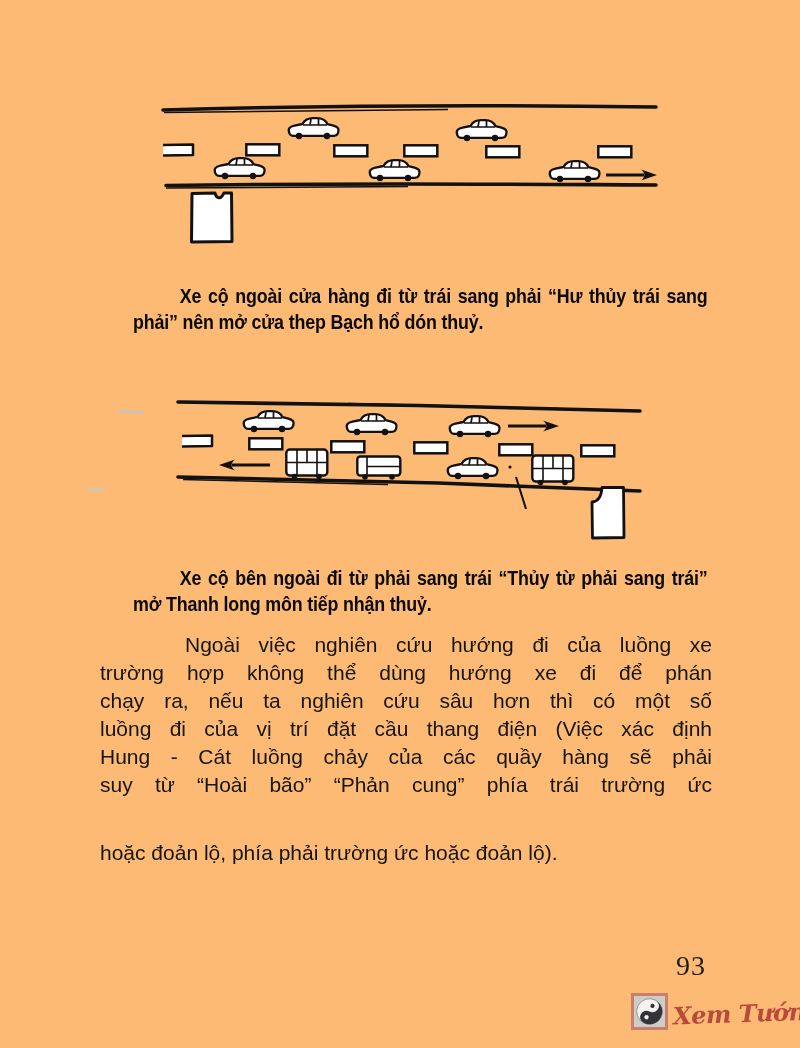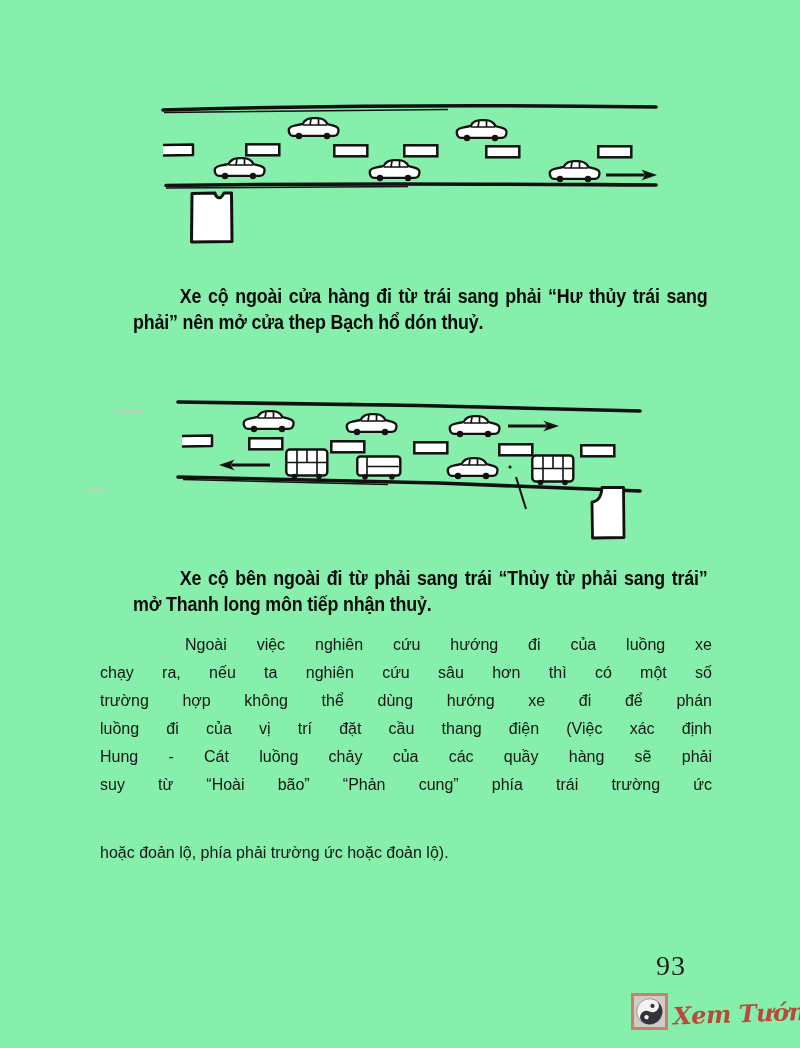--- a/index.html
+++ b/index.html
@@ -1,48 +1,48 @@
 <!DOCTYPE html>
 <html><head>
 <meta charset="utf-8">
 <style>
   html,body { margin:0; padding:0; background:#ffffff; }
   .page {
-    position:relative; width:800px; height:1048px; background:#86efac;
+    position:relative; width:800px; height:1048px; background:#fdba74;
     font-family:"Liberation Sans","DejaVu Sans",sans-serif; color:#121212;
     overflow:hidden;
   }
   .fig { position:absolute; }
   .fig1 { left:158px; top:94px; }
   .fig2 { left:88px; top:388px; }
 
   .caption {
     position:absolute; left:133px; width:676px;
     font-weight:bold; font-size:21px; line-height:26px; color:#0a0a0a;
     transform:scaleX(0.85); transform-origin:0 0; letter-spacing:-0.2px;
   }
   .cap1 { top:283px; }
   .cap2 { top:565px; }
   .cap-l1 { padding-left:55px; white-space:nowrap;
             text-align:justify; text-align-last:justify; text-justify:inter-word; }
   .cap-l2 { text-align:left; white-space:nowrap; }
 
   .para {
     position:absolute; left:100px; top:631px; width:612px;
-    font-size:16px; line-height:28px; color:#151515;
+    font-size:21px; line-height:28px; color:#151515;
   }
   .para .ln { white-space:nowrap; text-align:justify;
               text-align-last:justify; text-justify:inter-word; }
   .para .ln.first { padding-left:85px; }
   .para .ln.last  { text-align-last:left;margin-top:40px; }
 
   .pageno {
     position:absolute; left:656px; top:950px; width:70px;
     font-family:"Liberation Serif","DejaVu Serif",serif;
-    font-size:28px; color:#1c1c1c; letter-spacing:1px; text-align:left;
+    font-size:28px; color:#1c1c1c; letter-spacing:1px; text-align:center;
   }
   .watermark {
     position:absolute; left:631px; top:993px;
     display:flex; align-items:flex-start; gap:5px;
   }
   .wm-text {
     font-family:"DejaVu Serif","Liberation Serif",serif;
     font-style:italic; font-weight:bold; font-size:24px;
     color:#b9493a; letter-spacing:-0.5px; margin-top:5px;
     transform:rotate(-2deg); white-space:nowrap;
@@ -154,22 +154,22 @@
     <path d="M514,99.5 L535.5,99.5 L536,149.5 L504.5,150 L504,114 C510,113.5 513.5,108 514,99.5 Z" fill="#ffffff" stroke="#111111" stroke-width="2.8" stroke-linejoin="round"></path>
   </svg>
 
   <div class="caption cap2">
     <div class="cap-l1">Xe cộ bên ngoài đi từ phải sang trái “Thủy từ phải sang trái”</div>
     <div class="cap-l2">mở Thanh long môn tiếp nhận thuỷ.</div>
   </div>
 
   <div class="para">
     <div class="ln first">Ngoài việc nghiên cứu hướng đi của luồng xe</div>
+    <div class="ln">trường hợp không thể dùng hướng xe đi để phán</div>
     <div class="ln">chạy ra, nếu ta nghiên cứu sâu hơn thì có một số</div>
-    <div class="ln">trường hợp không thể dùng hướng xe đi để phán</div>
     <div class="ln">luồng đi của vị trí đặt cầu thang điện (Việc xác định</div>
     <div class="ln">Hung - Cát luồng chảy của các quầy hàng sẽ phải</div>
     <div class="ln">suy từ “Hoài bão” “Phản cung” phía trái trường ức</div>
     <div class="ln last">hoặc đoản lộ, phía phải trường ức hoặc đoản lộ).</div>
   </div>
 
   <div class="pageno">93</div>
 
   <div class="watermark">
     <svg width="37" height="37" viewBox="0 0 37 37">

